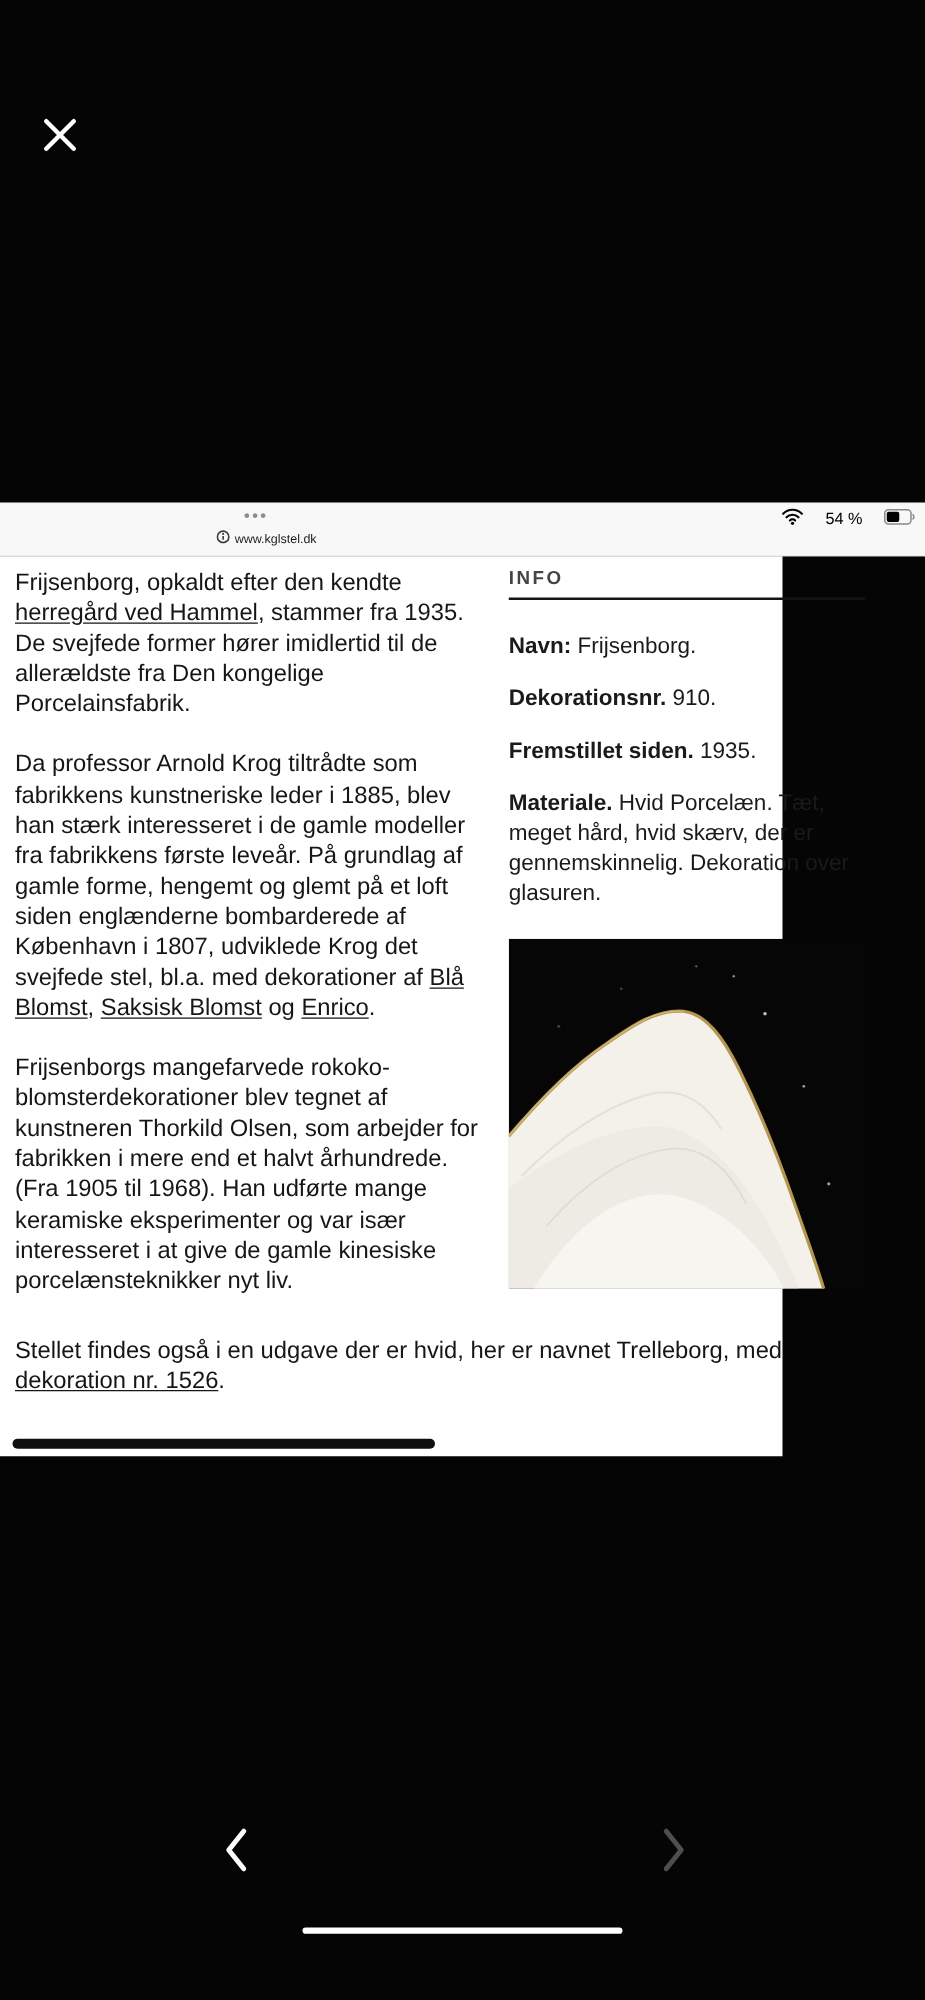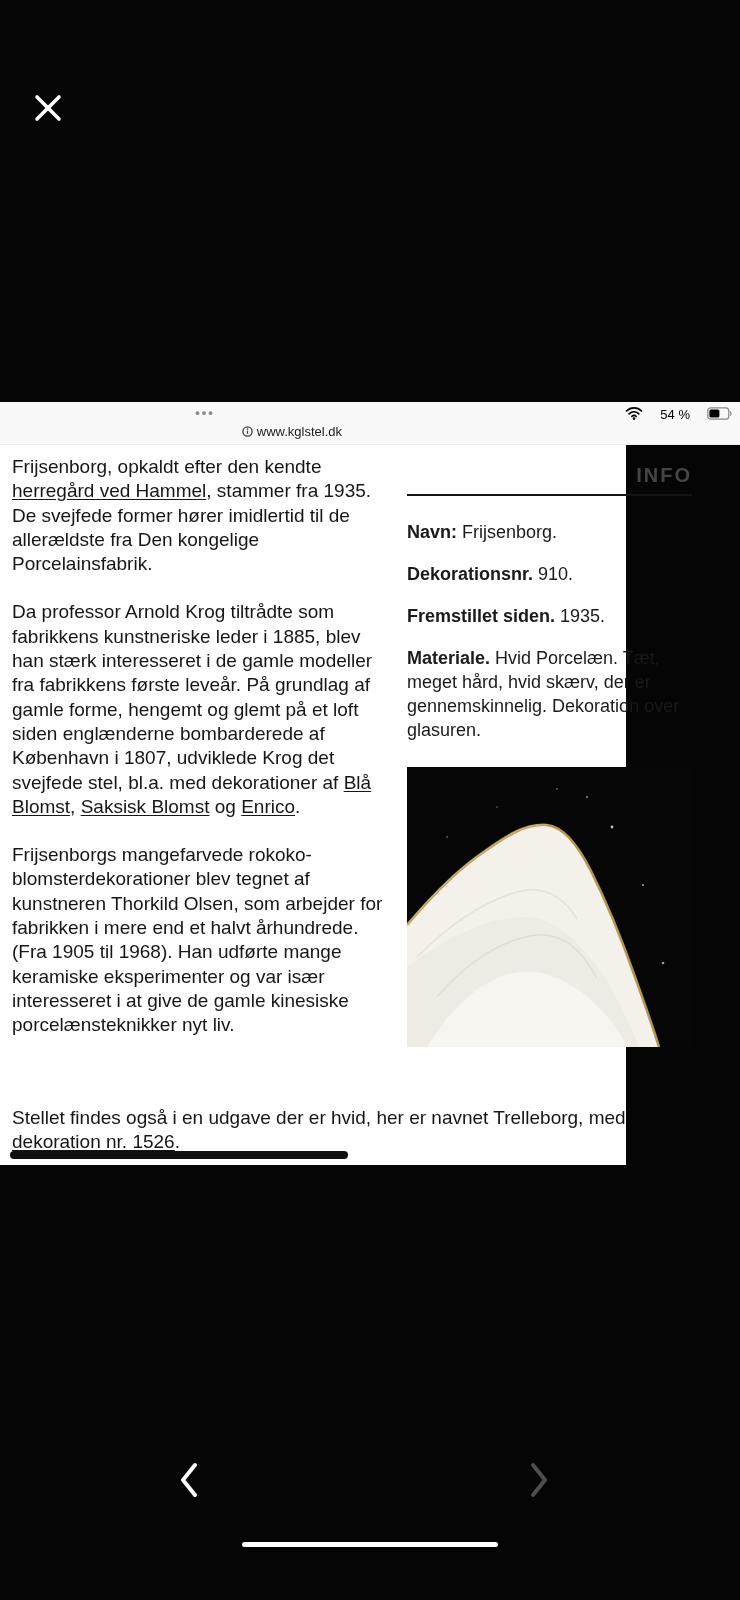--- a/index.html
+++ b/index.html
@@ -27,23 +27,23 @@
     background: #f8f8f8;
     border-bottom: 1px solid #ededed;
   }
   .tab-dots {
     position: absolute; left: 110px; top: 3px; width: 190px;
     text-align: center;
     color: #8c8c8c; font-size: 13px; letter-spacing: 2px;
     font-weight: 700;
   }
   .url-row {
-    position: absolute; left: 52px; top: 22px; width: 290px;
-    text-align: right;
-    color: #1c1c1c; font-size: 13px;
+    position: absolute; left: 68px; top: 22px; width: 290px;
+    text-align: center;
+    color: #1c1c1c; font-size: 10px;
     white-space: nowrap;
   }
   .url-row .site-info-icon {
     display: inline-block; vertical-align: -1px; margin-right: 4px;
   }
   .status-cluster {
     position: absolute; right: 8px; top: 4px;
     display: flex; align-items: center; gap: 17px;
     color: #000; font-size: 13px;
   }
@@ -62,23 +62,23 @@
   .left-col p { margin-bottom: 24px; }
   .inline-link {
     color: inherit; text-decoration: underline;
     text-underline-offset: 2px; cursor: pointer;
   }
 
   .info-col {
     position: absolute; left: 407px; top: 0; width: 285px;
   }
   .info-title {
-    margin-top: 19px;
-    text-align: right;
-    font-size: 20px; font-weight: 700;
+    margin-top: 9px;
+    text-align: left;
+    font-size: 15px; font-weight: 700;
     letter-spacing: 2px; color: #454545;
   }
   .info-rule {
     margin-top: 7px;
     border-bottom: 2px solid #141414;
     width: 100%;
   }
   .info-field {
     margin-top: 18px;
     font-size: 18px; line-height: 24px; color: #1a1a1a;
@@ -86,21 +86,21 @@
   .info-field:first-of-type { margin-top: 24px; }
   .info-field b { font-weight: 700; }
 
   .plate-photo {
     margin-top: 25px;
     width: 285px; height: 280px;
     display: block;
   }
 
   .footer-para {
-    position: absolute; left: 12px; top: 661px; width: 702px;
+    position: absolute; left: 12px; top: 624px; width: 702px;
     font-size: 19px; line-height: 24.3px;
   }
   .h-scrollbar {
     position: absolute; left: 10px; top: 706px;
     width: 338px; height: 8px;
     background: #101010; border-radius: 4px;
     cursor: pointer;
   }
 
   

